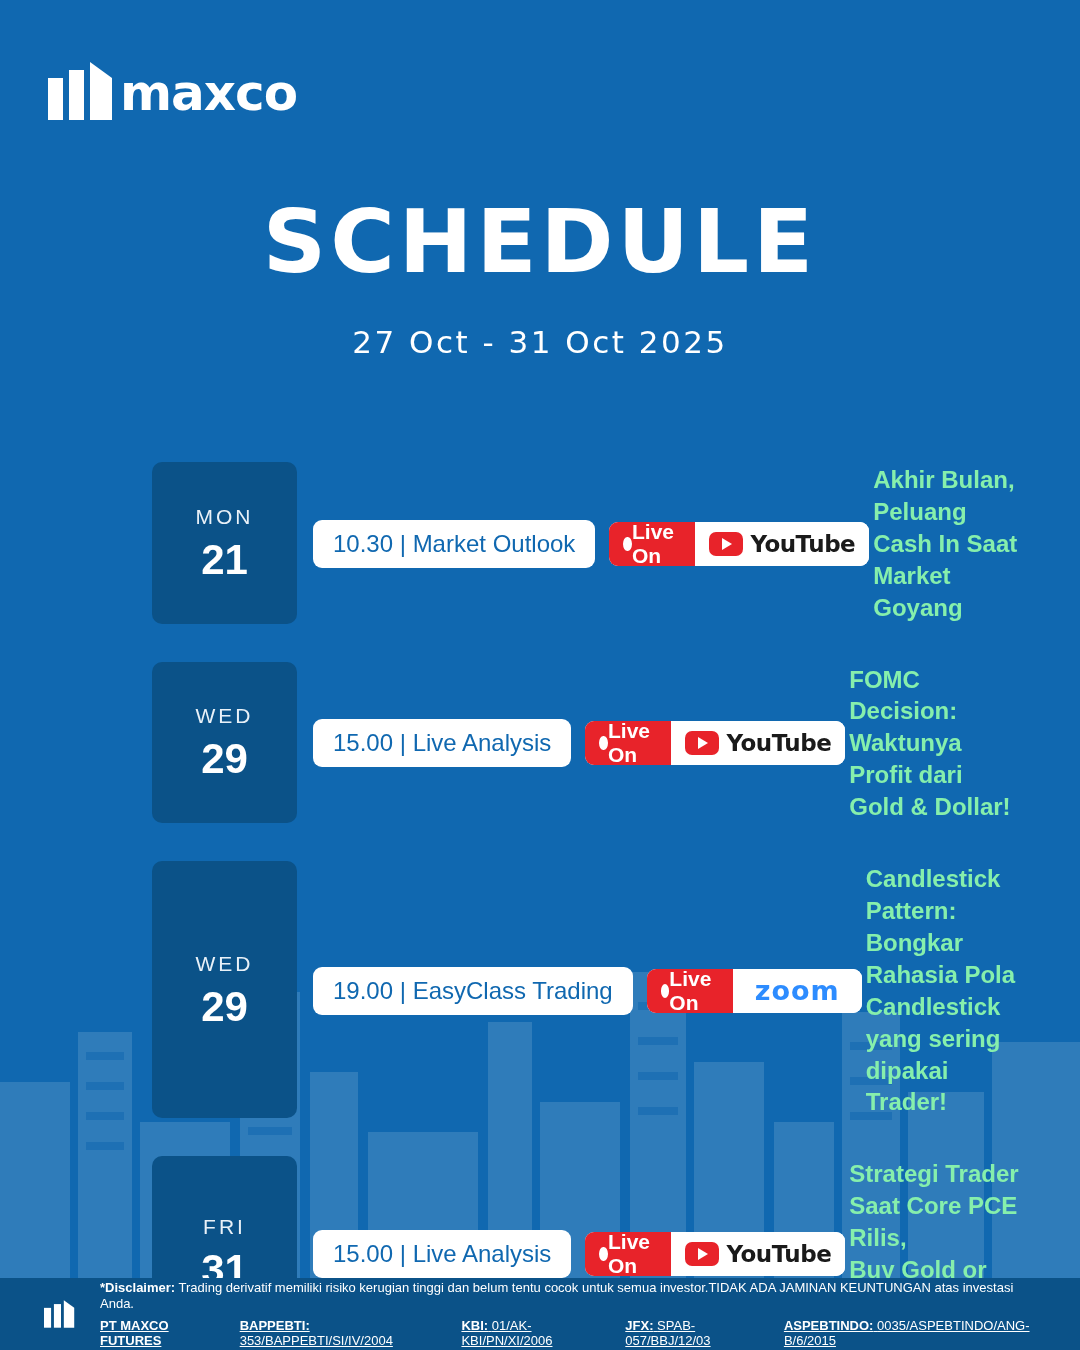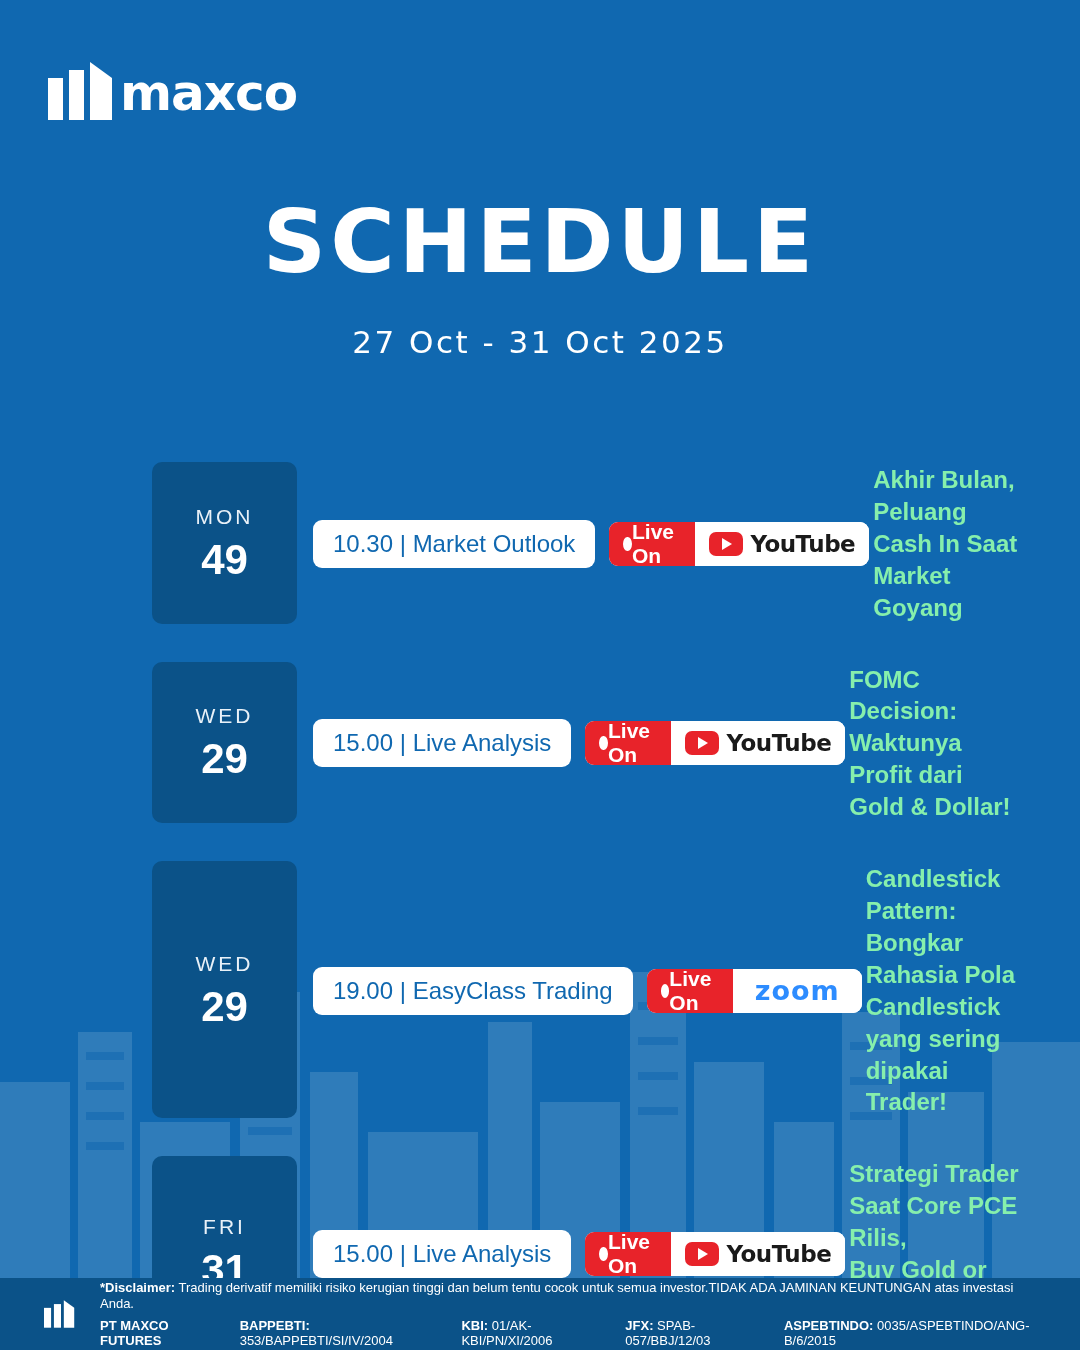--- a/index.html
+++ b/index.html
@@ -199,21 +199,21 @@
     background: #0b5288;
     display: flex;
     align-items: center;
     padding: 0 34px 0 44px;
     gap: 22px;
   }
   .footer-logo { width: 34px; height: 28px; flex: none; }
   .footer-text { display: flex; flex-direction: column; gap: 7px; }
   .disclaimer { color: #ffffff; font-size: 13px; line-height: 1.2; }
   .disclaimer b { font-weight: 700; }
-  .licenses { display: flex; gap: 22px; color: #ffffff; font-size: 13px; }
+  .licenses { display: flex; gap: 22px; color: #ffffff; font-size: 13px; text-decoration: underline; }
   .licenses b { font-weight: 700; }
 </style>
 </head>
 <body>
 
 <div class="poster">
 
   <svg class="skyline" viewBox="0 0 1080 420" preserveAspectRatio="none">
     <g fill="#ffffff">
       <rect x="0" y="210" width="70" height="210"></rect>
@@ -262,21 +262,21 @@
   <div class="title-block">
     <div class="title">SCHEDULE</div>
     <div class="subtitle">27 Oct - 31 Oct 2025</div>
   </div>
 
   <div class="schedule">
 
     <div class="row">
       <div class="date-box">
         <div class="day">MON</div>
-        <div class="date">49</div>
+        <div class="date">21</div>
       </div>
       <div class="row-body">
         <div class="top-line">
           <div class="time-pill">10.30 | Market Outlook</div>
           <div class="live-badge">
             <div class="live-left">
               <span class="live-dot"></span>
               <span>Live On</span>
             </div>
             <div class="live-right">

